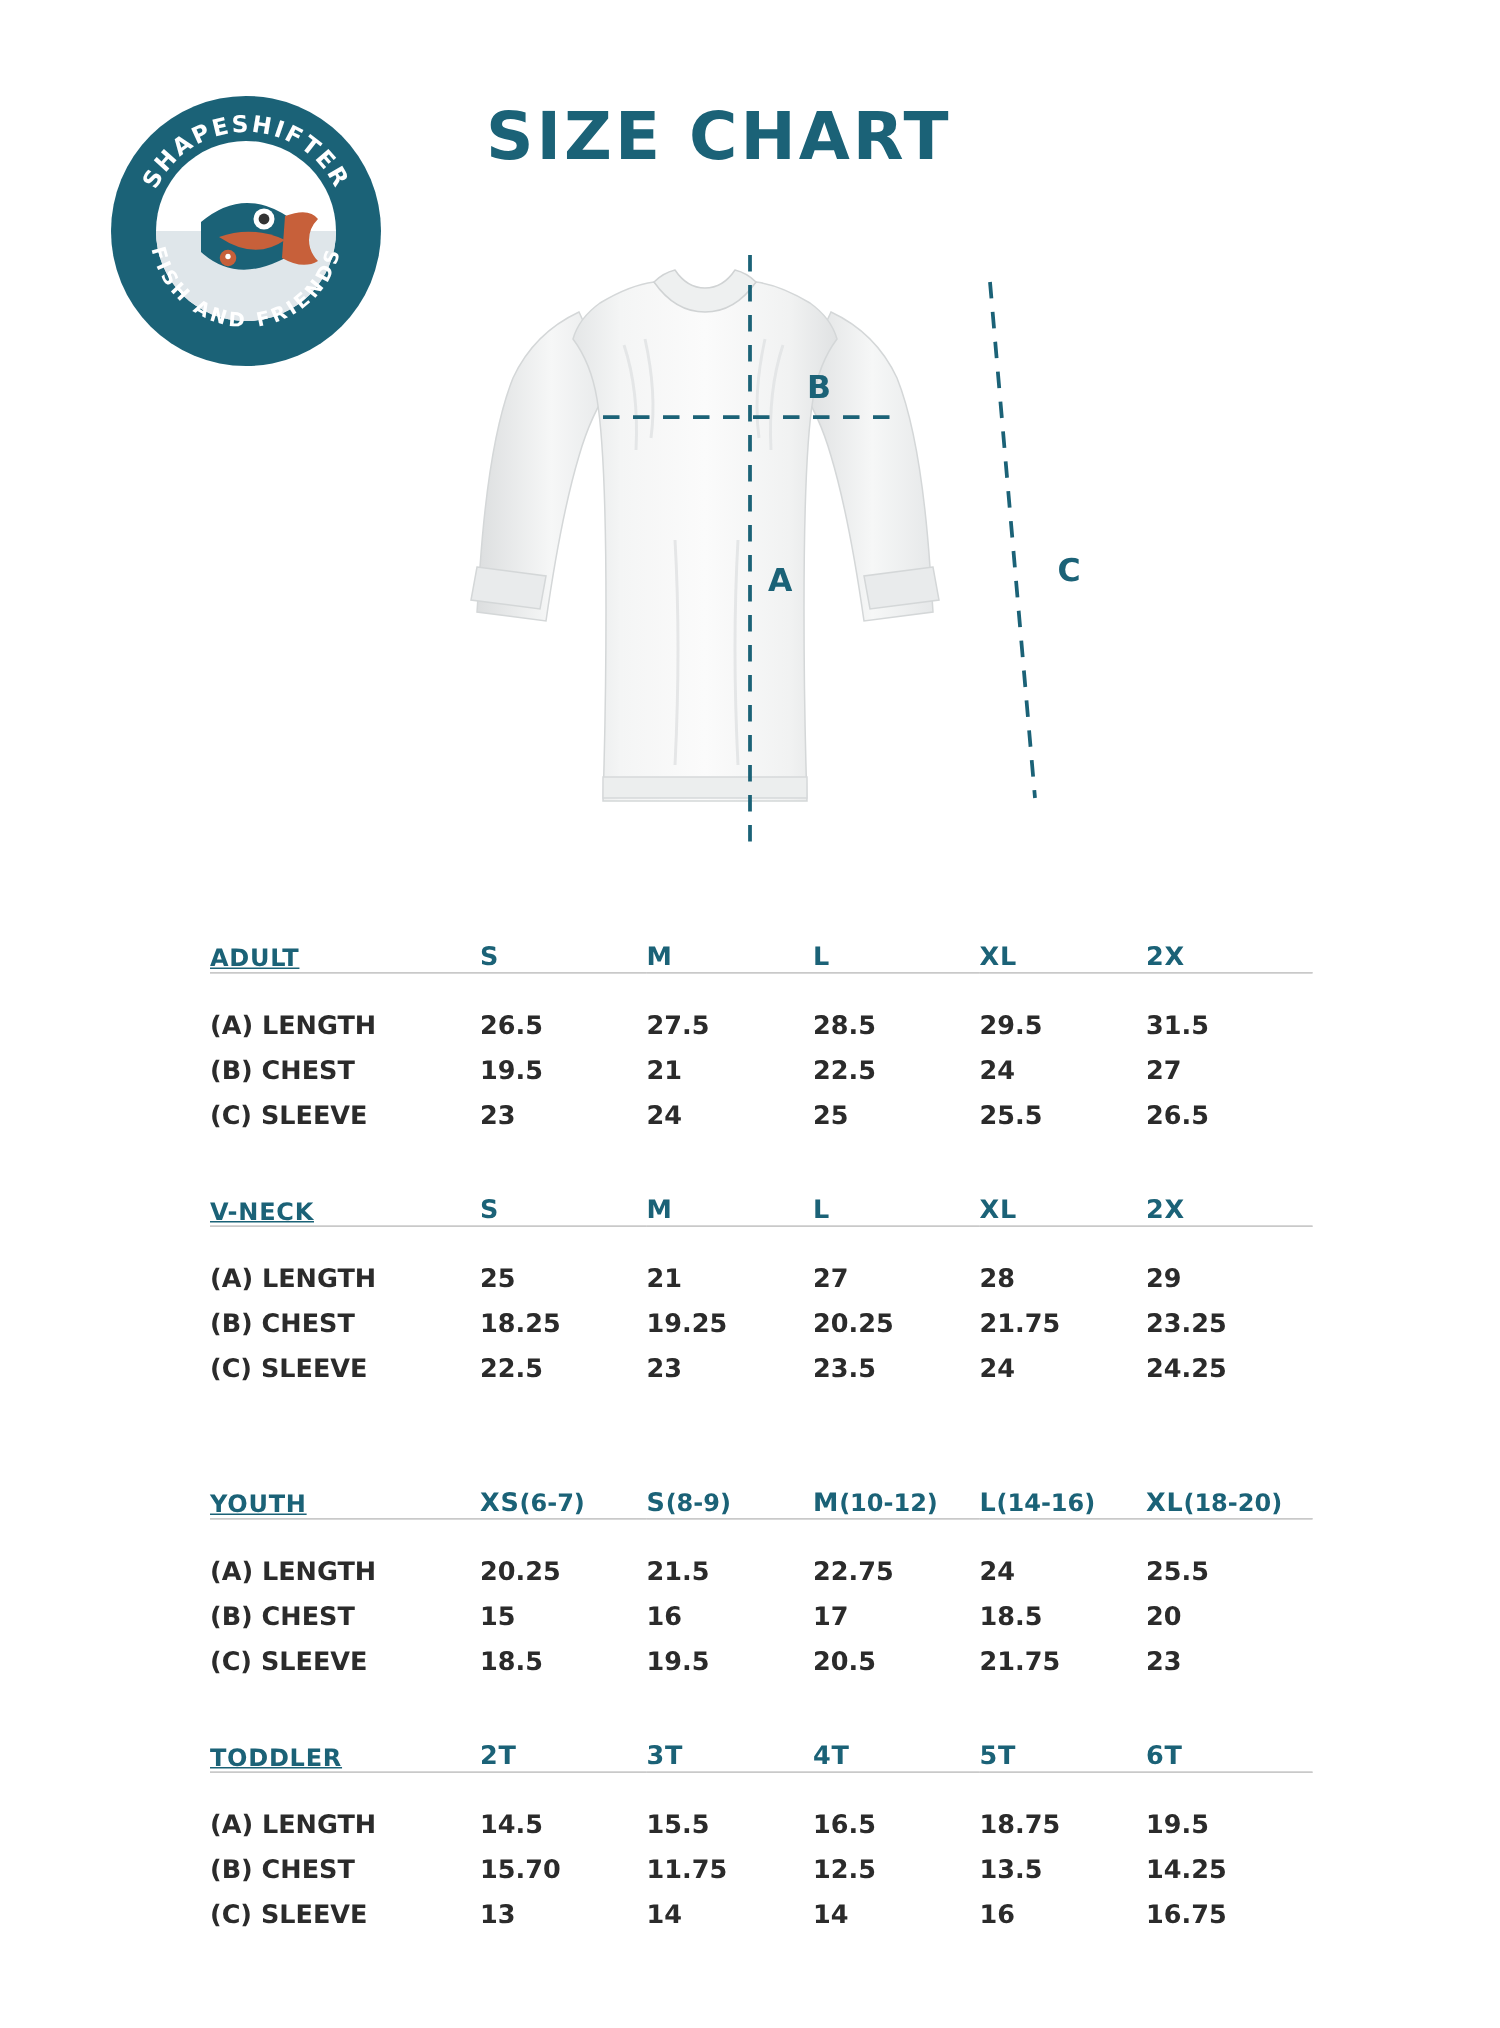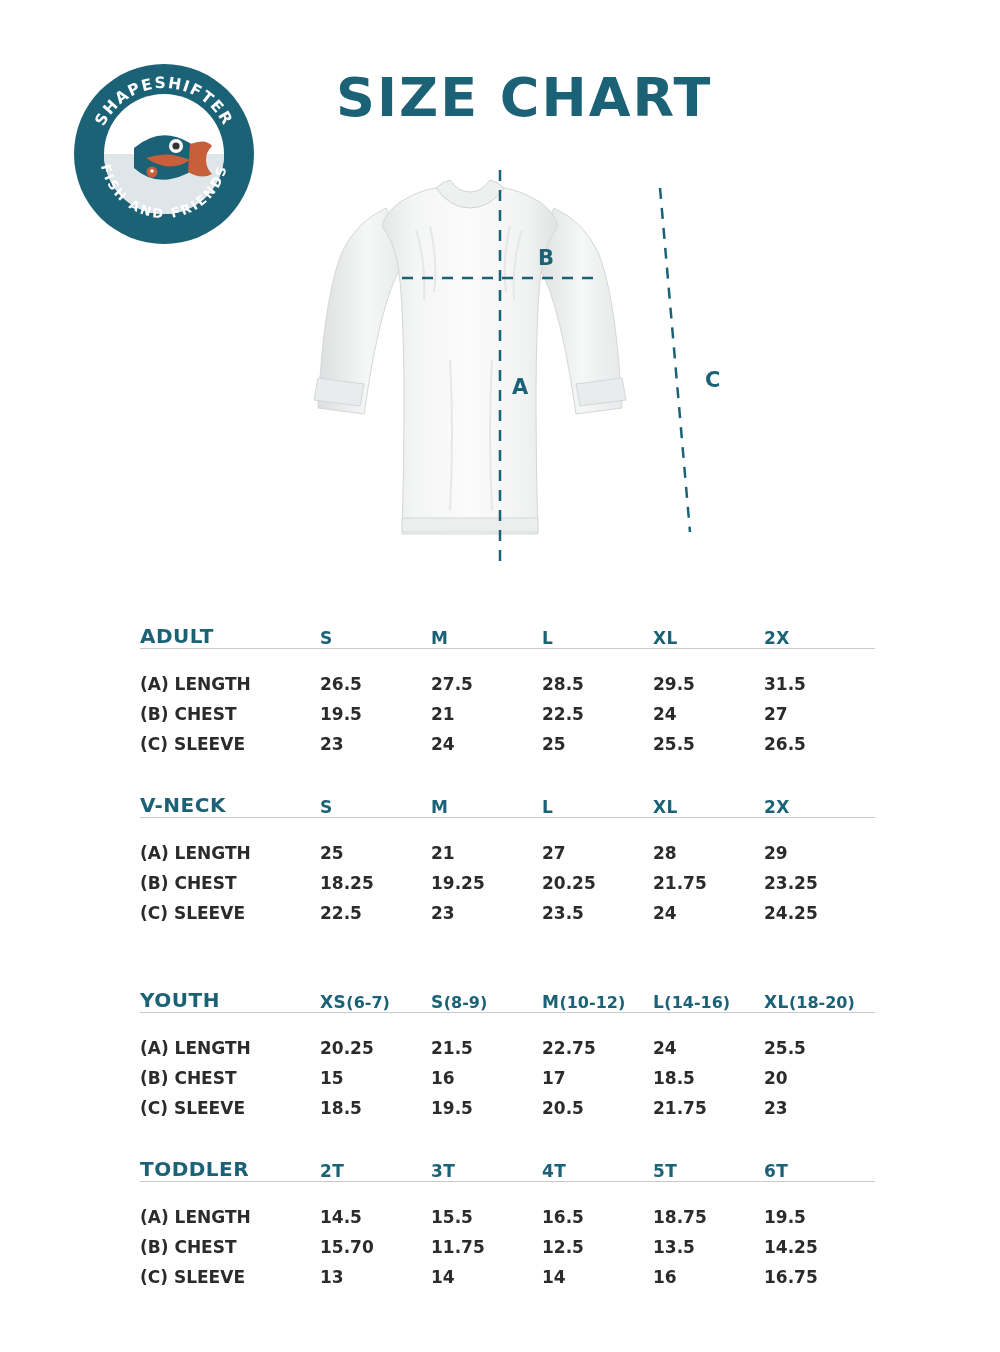--- a/index.html
+++ b/index.html
@@ -22,24 +22,24 @@
     left: 72px;
     top: 62px;
     width: 184px;
     height: 184px;
   }
   .logo svg { display: block; }
 
   
   .title {
     position: absolute;
-    left: 336px;
+    left: 324px;
     top: 66px;
     width: 400px;
-    font-size: 54px;
+    font-size: 44px;
     font-weight: bold;
     letter-spacing: 2px;
     color: #1b6277;
     font-family: "DejaVu Sans", sans-serif;
   }
 
   
   .shirt-wrap {
     position: absolute;
     left: 290px;
@@ -78,21 +78,21 @@
   .hdr-row th {
     color: #1b6277;
     font-size: 22px;
     font-weight: bold;
     letter-spacing: 0.5px;
     padding-bottom: 6px;
     border-bottom: 1.5px solid #c9c9c9;
     vertical-align: bottom;
     height: 36px;
   }
-  .hdr-row th.group-name { font-size: 20px; }
+  .hdr-row th.group-name { font-size: 16px; text-decoration: underline; }
   .hdr-row th .age {
     font-size: 16px;
     letter-spacing: 0;
   }
   .data-row td {
     font-weight: bold;
     color: #2b2b2b;
     font-size: 16.5px;
     height: 30px;
     vertical-align: middle;

